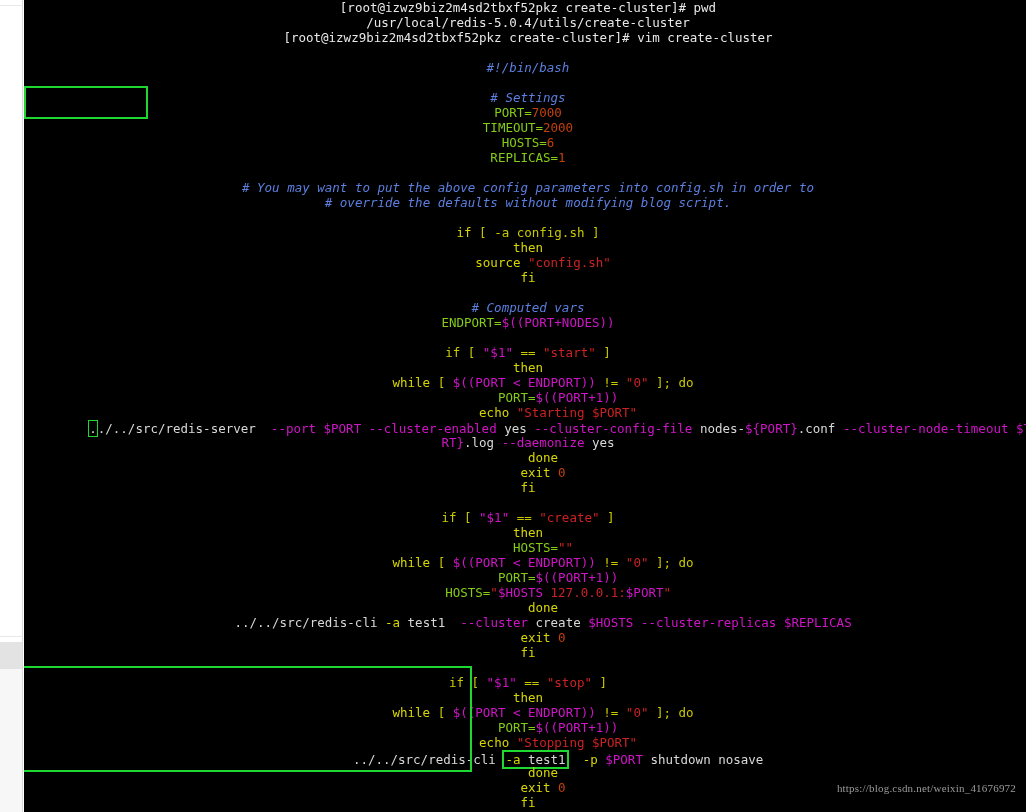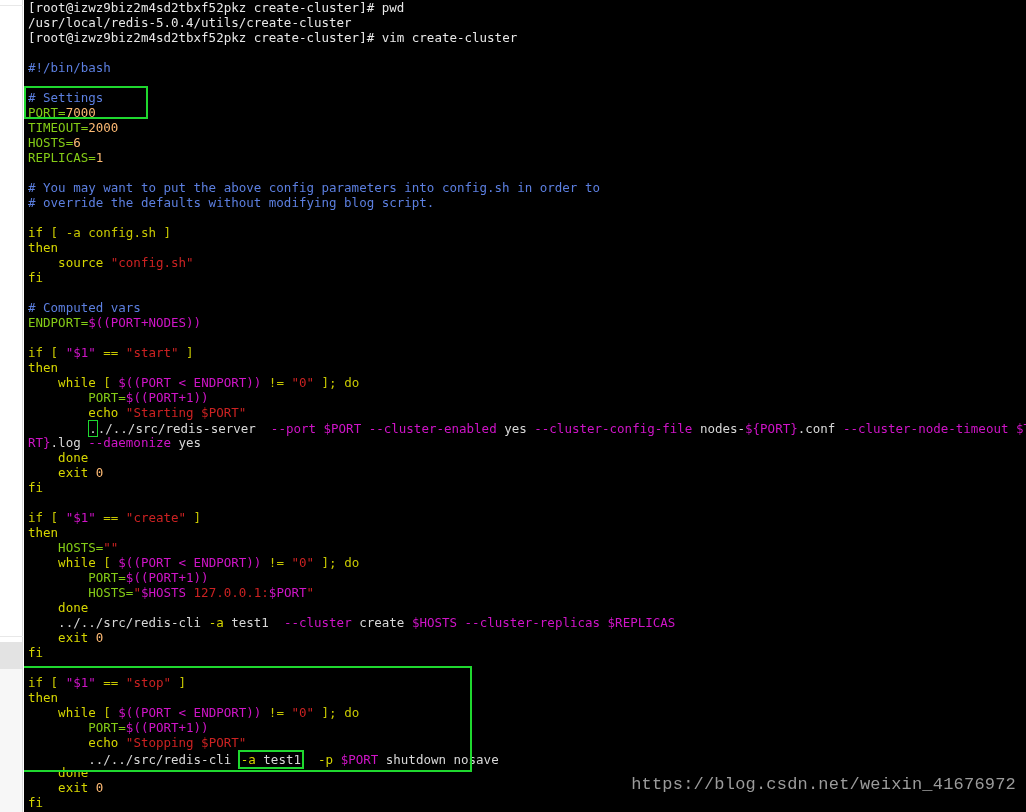--- a/index.html
+++ b/index.html
@@ -14,20 +14,21 @@
     overflow: hidden;
     font-family: "DejaVu Sans Mono", "Liberation Mono", monospace;
   }
 
   
   #app {
     position: relative;
     width: 1026px;
     height: 812px;
     background: #ffffff;
+    text-align: center;
   }
 
   
   .gutter {
     position: absolute;
     left: 0;
     top: 0;
     width: 23px;
     height: 812px;
     background: #ffffff;
@@ -75,23 +76,23 @@
     line-height: 15px;
     font-size: 12.5px;
     font-family: "DejaVu Sans Mono", "Liberation Mono", monospace;
     white-space: pre;
     color: #d0d0d0;
     letter-spacing: 0px;
   }
 
   
   .c-def   { color: #d8d8d8; }          
-  .c-cmt   { color: #5c7fe0; }          
+  .c-cmt   { color: #5c7fe0; font-style: italic; }          
   .c-ident { color: #84cc16; }          
-  .c-num   { color: #fdba74; }          
+  .c-num   { color: #c2410c; }          
   .c-str   { color: #cc2222; }          
   .c-kw    { color: #d6d600; }          
   .c-kw2   { color: #c8c800; }          
   .c-var   { color: #d014c8; }          
   .c-opt   { color: #d014c8; }          
   .c-white { color: #e8e8e8; }
 
   
   .anno {
     position: absolute;
@@ -117,22 +118,22 @@
     padding: 0 1px;
     margin: 0 -1px;
   }
 
   
   .watermark {
     position: absolute;
     right: 10px;
     bottom: 18px;
     color: #9b9b9b;
-    font-size: 17px;
-    font-family: Liberation Mono, monospace;
+    font-size: 11px;
+    font-family: Liberation Serif, serif;
     letter-spacing: 0.2px;
     white-space: nowrap;
   }
 </style>
 </head>
 <body>
 
 <div id="app">
 
   <div class="gutter">

